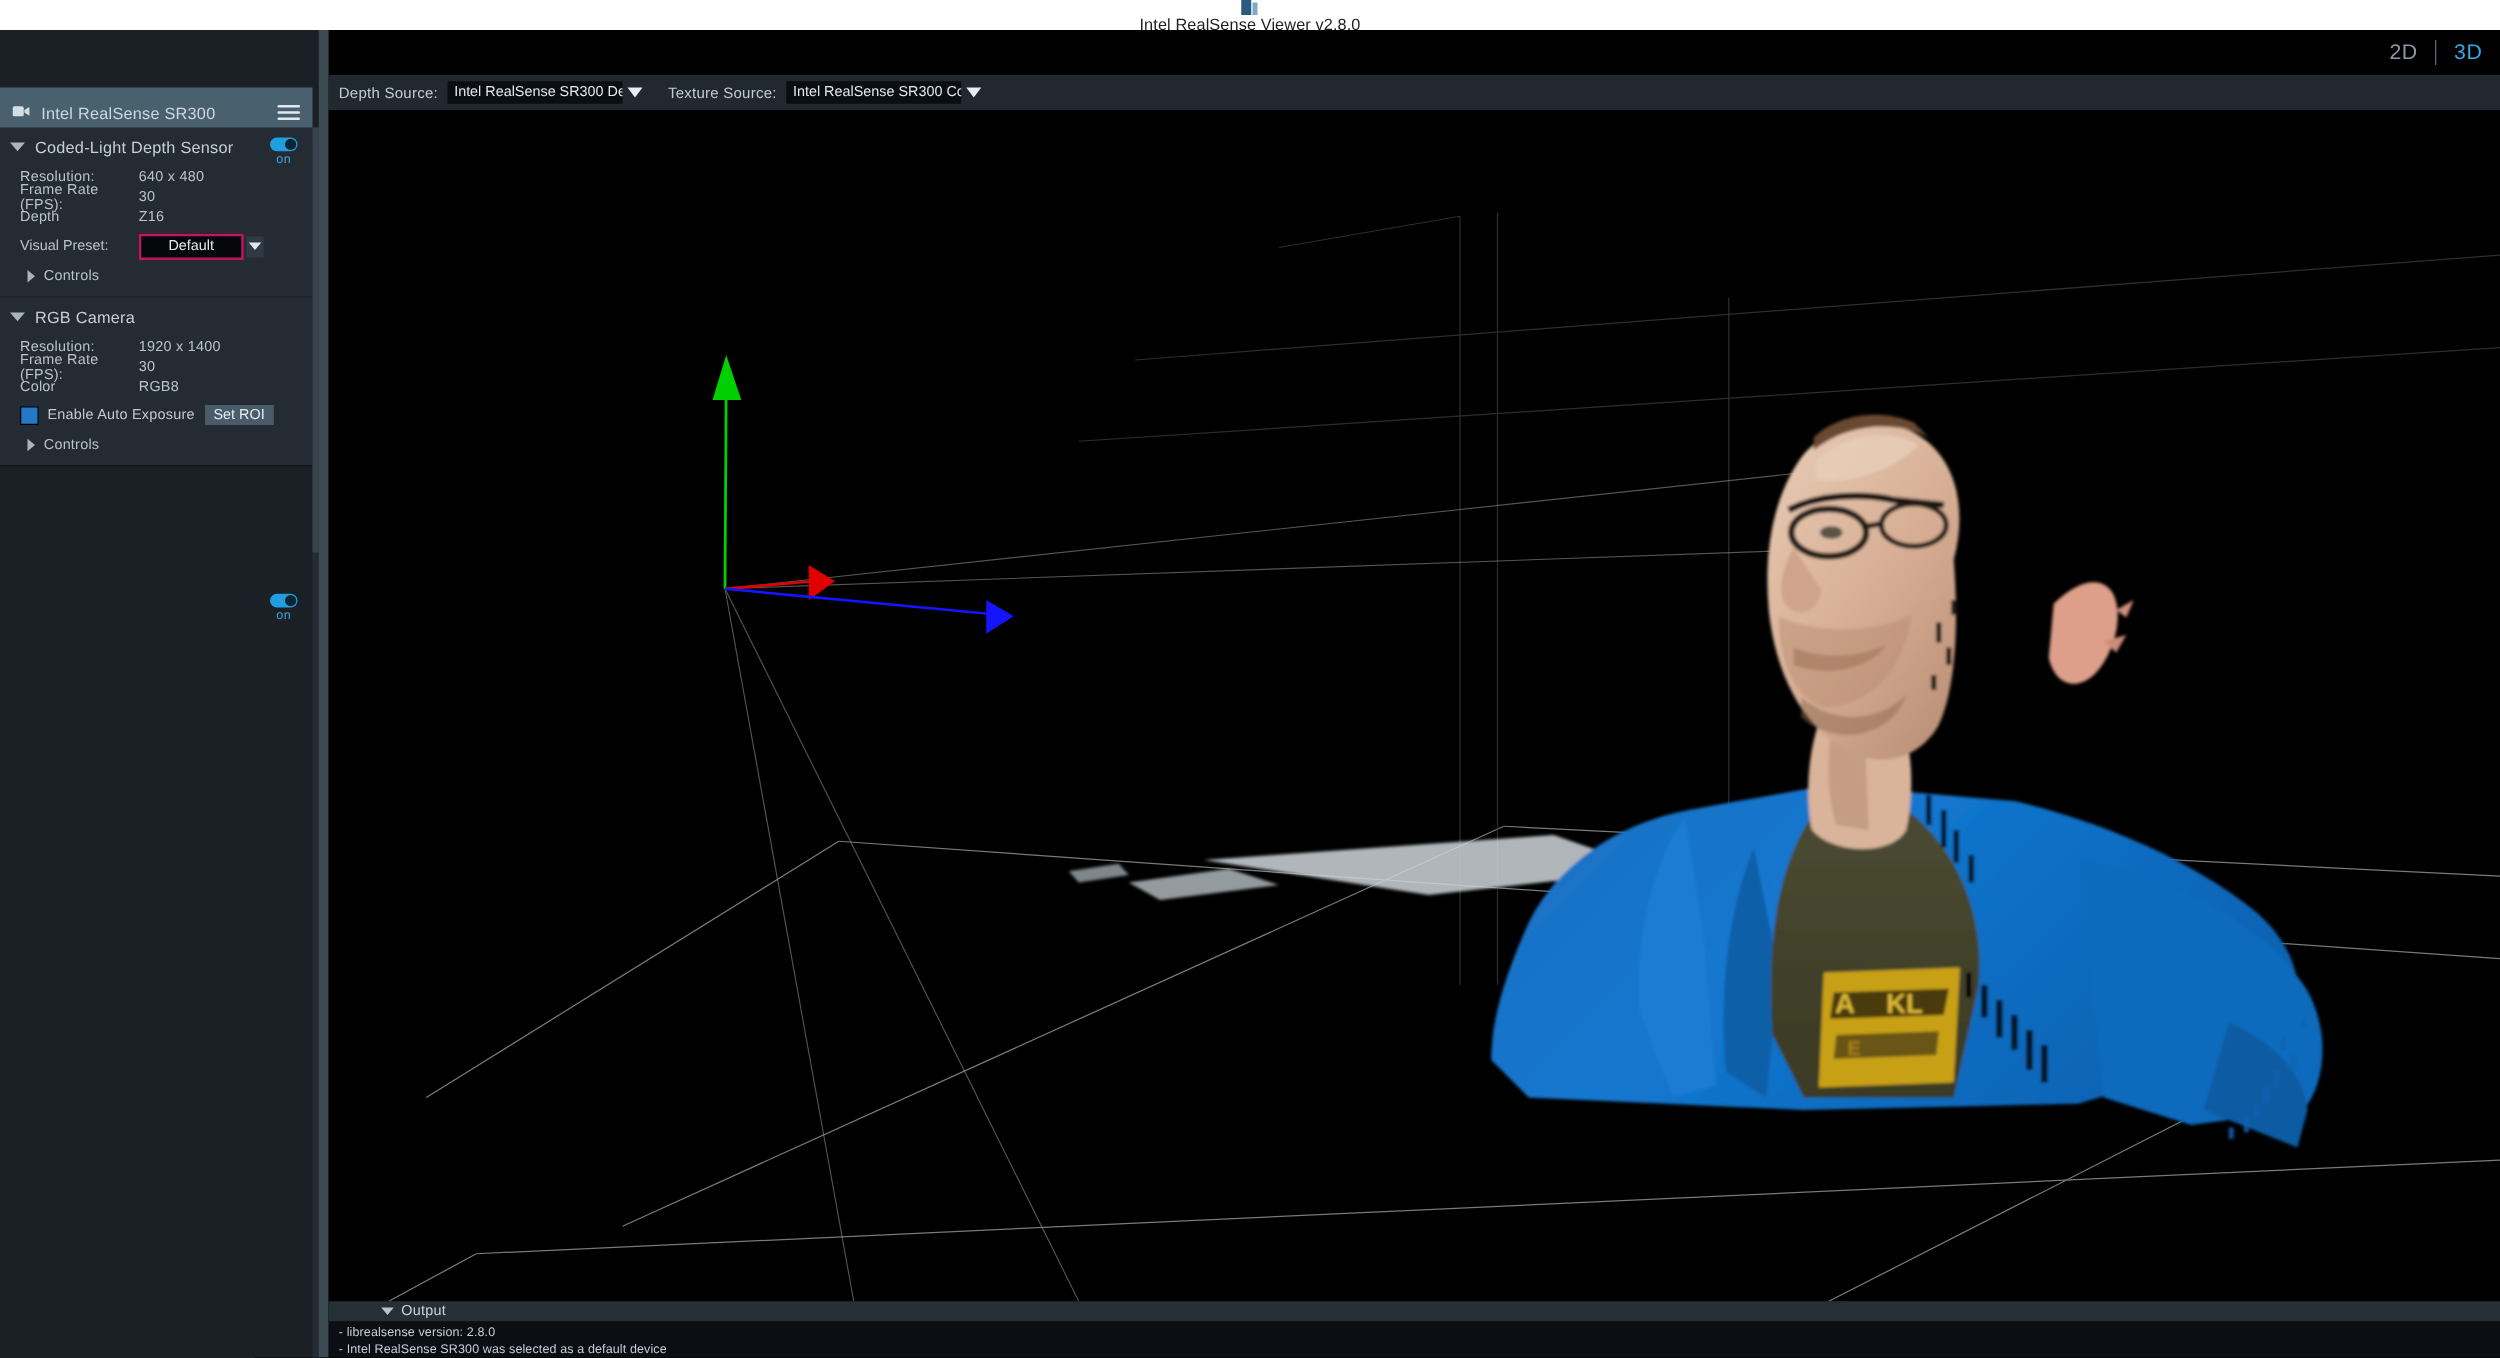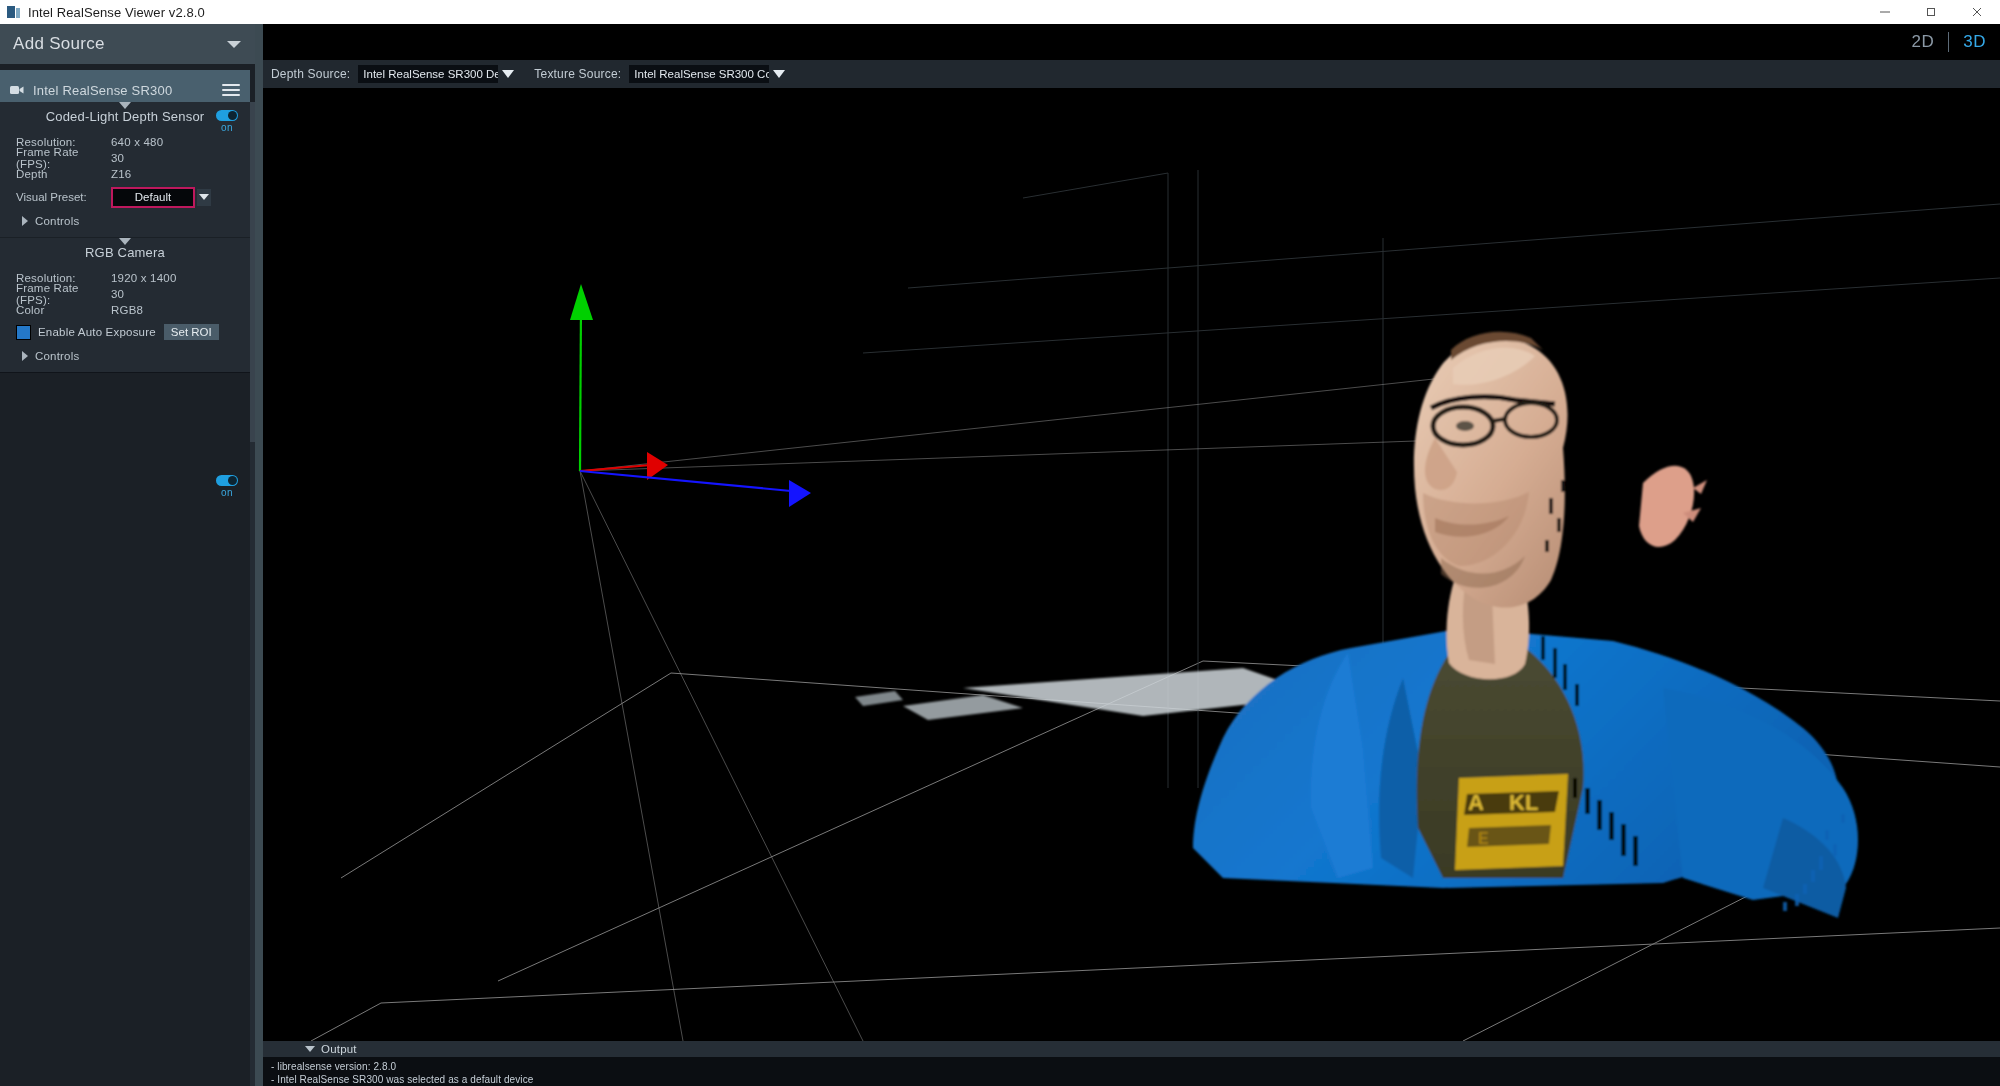--- a/index.html
+++ b/index.html
@@ -6,21 +6,21 @@
   body{
     width:2000px;height:1086px;overflow:hidden;
     font-family:"Liberation Sans", sans-serif;
     -webkit-font-smoothing:antialiased;
   }
   .app{position:relative;width:2000px;height:1086px;background:#1b2026;}
 
   
   .titlebar{
     position:absolute;left:0;top:0;width:2000px;height:24px;
-    background:#ffffff;display:flex;align-items:center;
+    background:#ffffff;display:flex;align-items:center;flex-direction:column;
   }
   .tb-icon{width:14px;height:12px;margin-left:7px;margin-right:7px;position:relative;flex:0 0 auto;}
   .tb-icon i{position:absolute;display:block;background:#2b5a80;}
   .tb-icon i.a{left:0;top:0;width:8px;height:12px;}
   .tb-icon i.b{left:9px;top:2px;width:4px;height:10px;background:#7fa9c4;}
   .tb-title{font-size:13px;color:#1d1d1d;letter-spacing:.1px;}
   .tb-btns{margin-left:auto;display:flex;height:24px;}
   .tb-btn{width:46px;height:24px;display:flex;align-items:center;justify-content:center;color:#555;font-size:12px;}
   .tb-btn svg{display:block;}
 
@@ -41,21 +41,21 @@
   .device .cam{margin-left:10px;margin-right:9px;}
   .device .dname{font-size:13px;color:#cfd8de;letter-spacing:.2px;}
   .device .burger{margin-left:auto;margin-right:10px;width:18px;}
   .device .burger b{display:block;height:2px;background:#e3e9ee;margin:3px 0;border-radius:1px;}
 
   .panel{
     position:absolute;left:0;top:78px;width:250px;height:270px;
     background:#242b33;border-bottom:1px solid #10141a;
   }
   .grp{position:relative;}
-  .grp-hdr{height:30px;display:flex;align-items:center;flex-direction:column;}
+  .grp-hdr{height:30px;display:flex;align-items:center;}
   .grp-hdr .tri{width:0;height:0;border-left:6px solid transparent;border-right:6px solid transparent;border-top:7px solid #aab4bd;margin-left:8px;margin-right:8px;}
   .grp-hdr .gname{font-size:13px;color:#c7d0d8;letter-spacing:.2px;}
   .sep{height:1px;background:#1a2026;}
 
   .toggle{position:absolute;right:8px;width:30px;text-align:center;}
   .tg-track{width:22px;height:11px;border-radius:6px;background:#1f9fe0;margin:0 auto;position:relative;}
   .tg-track em{position:absolute;right:1px;top:1px;width:9px;height:9px;border-radius:50%;background:#0d2431;}
   .tg-lbl{font-size:10px;color:#3aa8e0;margin-top:1px;letter-spacing:.4px;}
 
   .rows{padding:2px 0 0 0;}
@@ -156,26 +156,20 @@
         <svg width="12" height="12" viewBox="0 0 12 12">
             <line x1="2" y1="2" x2="10" y2="10" stroke="#555" stroke-width="1"></line>
             <line x1="10" y1="2" x2="2" y2="10" stroke="#555" stroke-width="1"></line>
           </svg>
       </div>
     </div>
   </div>
 
   <div class="leftcol">
 
-    <div class="addsource">
-      <div class="lbl">Add Source</div>
-      <div class="caret">
-          <div class="caret-d"></div>
-        </div>
-    </div>
 
     <div class="device">
       <div class="cam">
         <svg width="14" height="10" viewBox="0 0 14 10">
             <rect x="0" y="1" width="9" height="8" rx="1.5" fill="#d4dde3"></rect>
             <path d="M9.5 4 L13.5 1.5 L13.5 8.5 L9.5 6 Z" fill="#d4dde3"></path>
           </svg>
       </div>
       <div class="dname">Intel RealSense SR300</div>
       <div class="burger">

